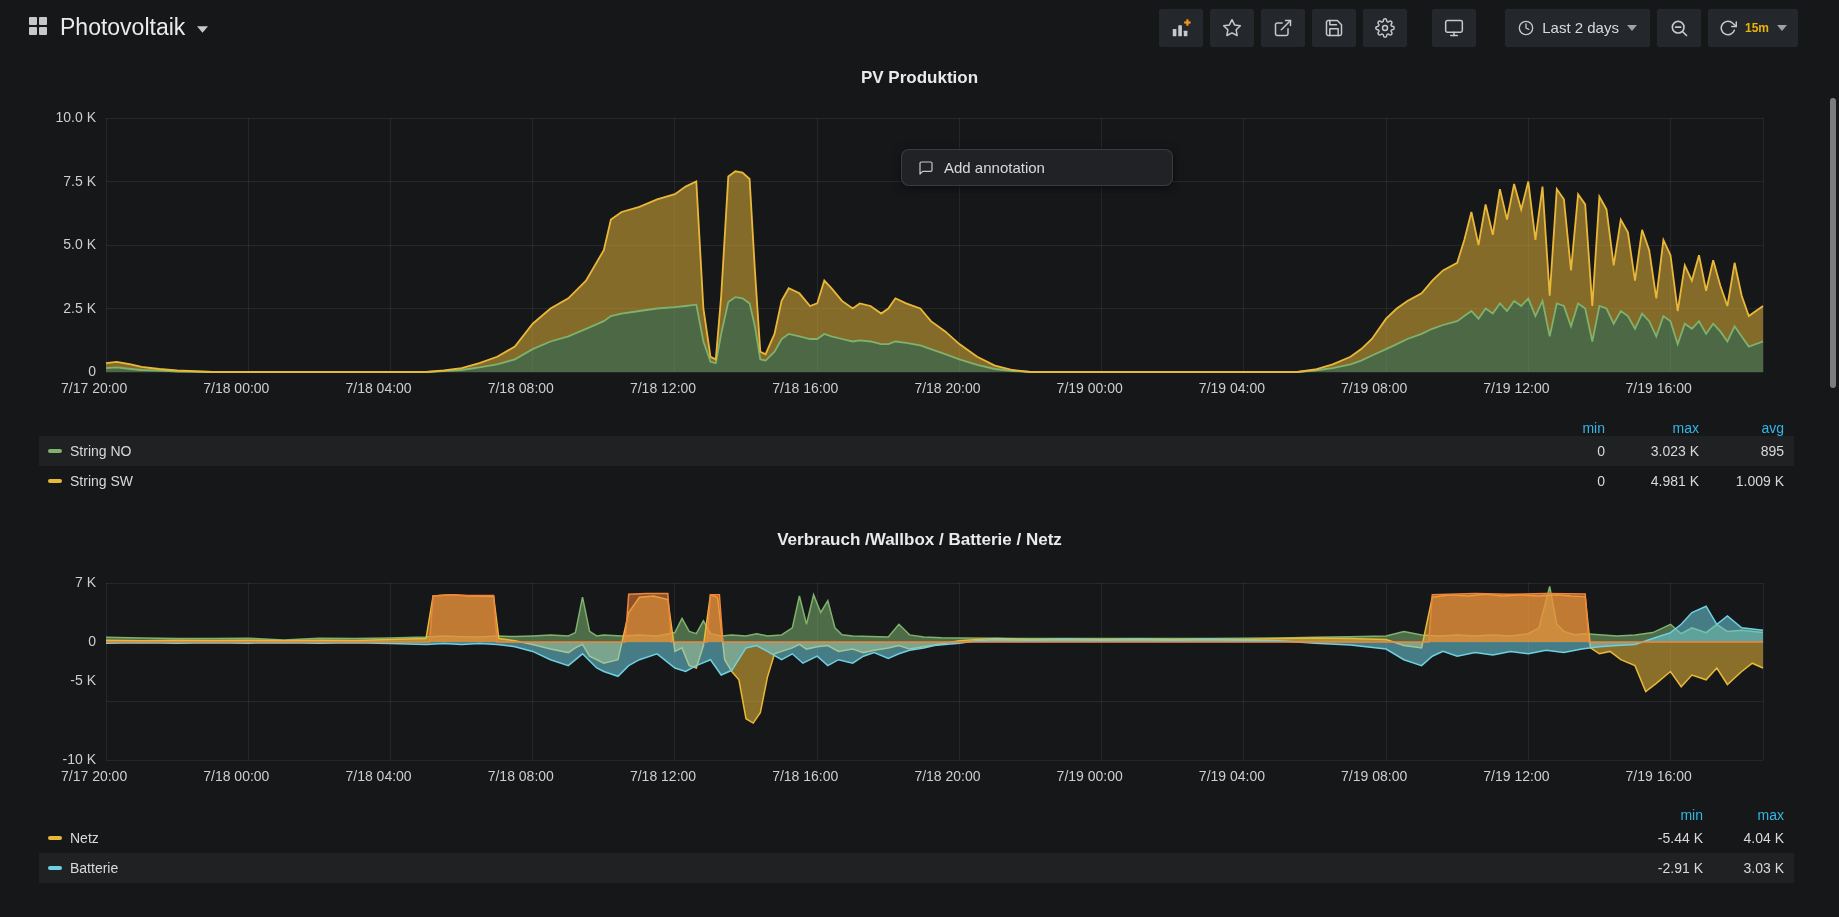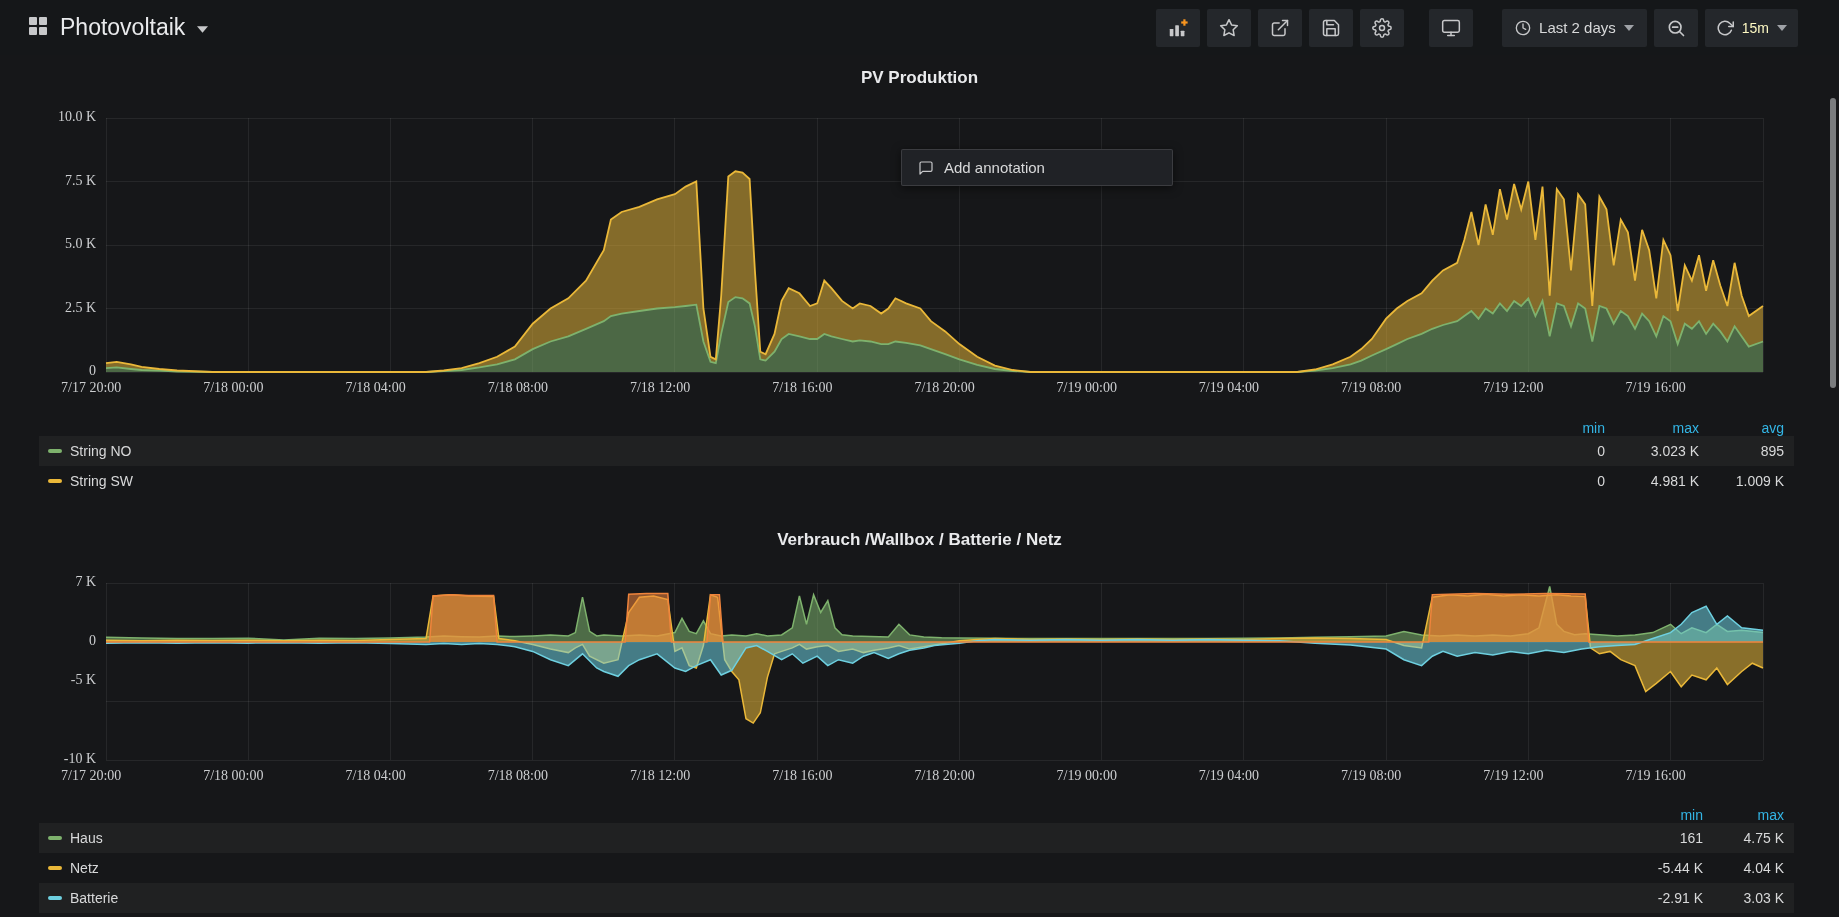--- a/index.html
+++ b/index.html
@@ -24,24 +24,24 @@
     height: 38px; min-width: 44px; border: none; border-radius: 2px;
     background: #24272b; color: #c7c8ca; cursor: pointer;
     display: inline-flex; align-items: center; justify-content: center; gap: 8px;
     font-family: "Liberation Sans", sans-serif;
   }
   .nav-btn svg { display: block; }
   .gap-l  { margin-left: 18px; }
   .gap-l2 { margin-left: 22px; }
   .time-btn { padding: 0 13px; font-size: 15px; color: #d8d9da; }
   .refresh-btn { padding: 0 11px; }
-  .refresh-interval { font-size: 14px; font-weight: 400; color: #fef9c3; }
+  .refresh-interval { font-size: 12px; font-weight: 700; color: #eab308; }
   
   #charts { position: absolute; top: 0; left: 0; z-index: 1; }
-  #axis-labels { position: absolute; top: 0; left: 0; width: 1839px; height: 713px; z-index: 2; pointer-events: none; font-family: Liberation Serif, serif; }
+  #axis-labels { position: absolute; top: 0; left: 0; width: 1839px; height: 713px; z-index: 2; pointer-events: none; }
   .y-tick { position: absolute; left: 16px; width: 80px; text-align: right; font-size: 14px; color: #ccced0; }
   .x-tick { position: absolute; width: 90px; text-align: left; font-size: 14px; color: #ccced0; }
   .panel-title {
     position: absolute; left: 0; width: 1839px; text-align: center;
     font-size: 17px; font-weight: 600; color: #e9eaec; z-index: 2; cursor: pointer;
   }
   
   .legend { position: absolute; left: 39px; width: 1755px; z-index: 2; font-size: 14px; }
   .legend-header {
     display: flex; align-items: flex-end; height: 26px;
@@ -51,21 +51,21 @@
   .stripe { background: rgba(255,255,255,0.045); }
   .flex-spacer { flex: 1; }
   .swatch { display: inline-block; width: 14px; height: 4px; border-radius: 2px; margin-right: 8px; cursor: pointer; }
   .series-name { color: #d8d9da; cursor: pointer; }
   .cell { text-align: right; }
   .c90 { width: 90px; } .c94 { width: 94px; } .c85 { width: 85px; } .c81 { width: 81px; }
   .hdr { cursor: pointer; }
   
   .annotation-popup {
     position: absolute; left: 901px; top: 149px; width: 272px; height: 37px;
-    background: #202226; border: 1px solid rgba(255,255,255,0.12); border-radius: 2px;
+    background: #202226; border: 1px solid rgba(255,255,255,0.12); border-radius: 8px;
     box-shadow: 0 2px 10px rgba(0,0,0,0.55);
     display: flex; align-items: center; gap: 10px; padding: 0 16px;
     font-size: 15px; color: #d8d9da; z-index: 5; cursor: pointer;
   }
   
   .scrollbar-thumb {
     position: absolute; right: 3px; top: 98px; width: 6px; height: 290px;
     background: rgba(205,208,210,0.55); border-radius: 3px; z-index: 11; cursor: pointer;
   }
 </style>
@@ -286,27 +286,20 @@
     <div class="cell c85">1.009 K</div>
   </div>
 </div>
 
 <div class="legend" style="top:797px">
   <div class="legend-header">
     <div class="flex-spacer"></div>
     <div class="cell c81 hdr">min</div>
     <div class="cell c81 hdr">max</div>
   </div>
-  <div class="legend-row stripe">
-    <span class="swatch" style="background: rgb(126, 178, 109);"></span>
-    <span class="series-name">Haus</span>
-    <div class="flex-spacer"></div>
-    <div class="cell c81">161</div>
-    <div class="cell c81">4.75 K</div>
-  </div>
   <div class="legend-row">
     <span class="swatch" style="background: rgb(234, 184, 57);"></span>
     <span class="series-name">Netz</span>
     <div class="flex-spacer"></div>
     <div class="cell c81">-5.44 K</div>
     <div class="cell c81">4.04 K</div>
   </div>
   <div class="legend-row stripe">
     <span class="swatch" style="background: rgb(110, 208, 224);"></span>
     <span class="series-name">Batterie</span>

